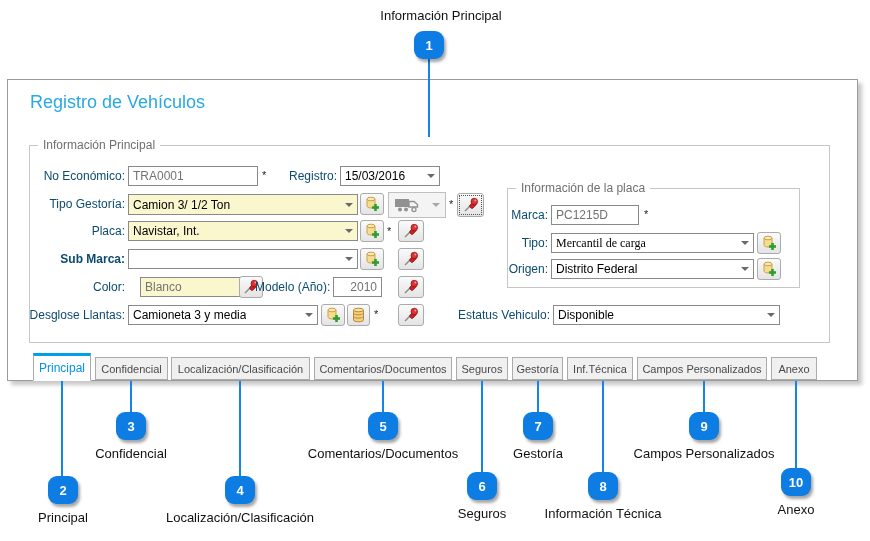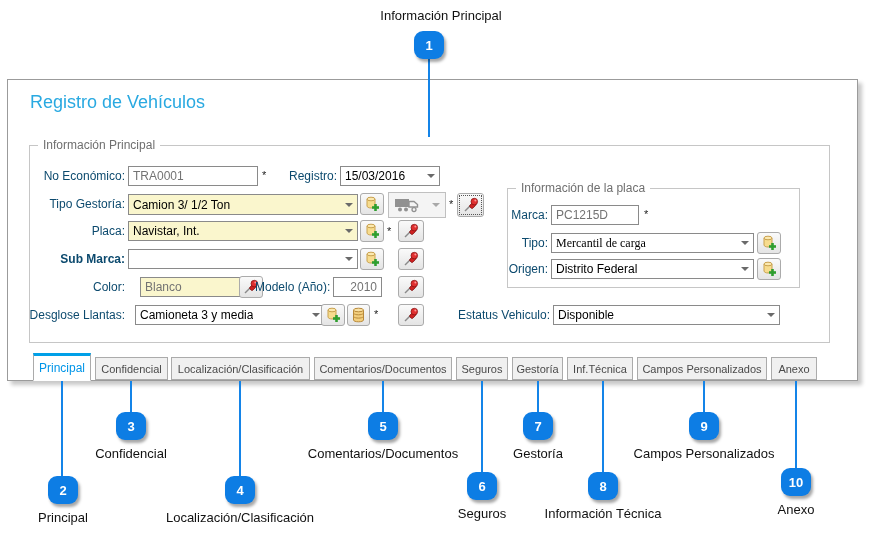--- a/index.html
+++ b/index.html
@@ -172,21 +172,21 @@
   <div class="btn" style="left:398px; top:276px; width:26px;">
     <svg width="16" height="16" viewBox="0 0 16 16">
       <line x1="2" y1="14" x2="8" y2="8" stroke="#8a8a8a" stroke-width="1.4"></line>
       <rect x="6.6" y="6.2" width="6.4" height="4.2" rx="1.4" transform="rotate(-45 9.8 8.3)" fill="#cf2222" stroke="#7e0f0f" stroke-width="0.7"></rect>
       <circle cx="11.3" cy="4.6" r="3.3" fill="#e03030" stroke="#7e0f0f" stroke-width="0.7"></circle>
       <circle cx="12.4" cy="3.5" r="1" fill="#ff9a9a"></circle>
     </svg>
   </div>
 
   <div class="lbl" style="left:10px; top:308px; width:115px;">Desglose Llantas:</div>
-  <div class="cb" style="left:128px; top:305px; width:190px;margin-left:7px;">
+  <div class="cb" style="left:128px; top:305px; width:190px;">
     <span class="txt">Camioneta 3 y media</span>
     <span class="arrow"></span>
   </div>
   <div class="btn" style="left:321px; top:304px;">
     <svg width="16" height="16" viewBox="0 0 16 16">
       <path d="M3 3v7c0 1.1 1.8 2 4 2s4-.9 4-2V3" fill="#f7dc8e" stroke="#c9a14e"></path>
       <ellipse cx="7" cy="3" rx="4" ry="1.8" fill="#fbe9b0" stroke="#c9a14e"></ellipse>
       <g stroke="#2f9e2f" stroke-width="2.6">
           <line x1="11.5" y1="8" x2="11.5" y2="15"></line>
           <line x1="8" y1="11.5" x2="15" y2="11.5"></line>

